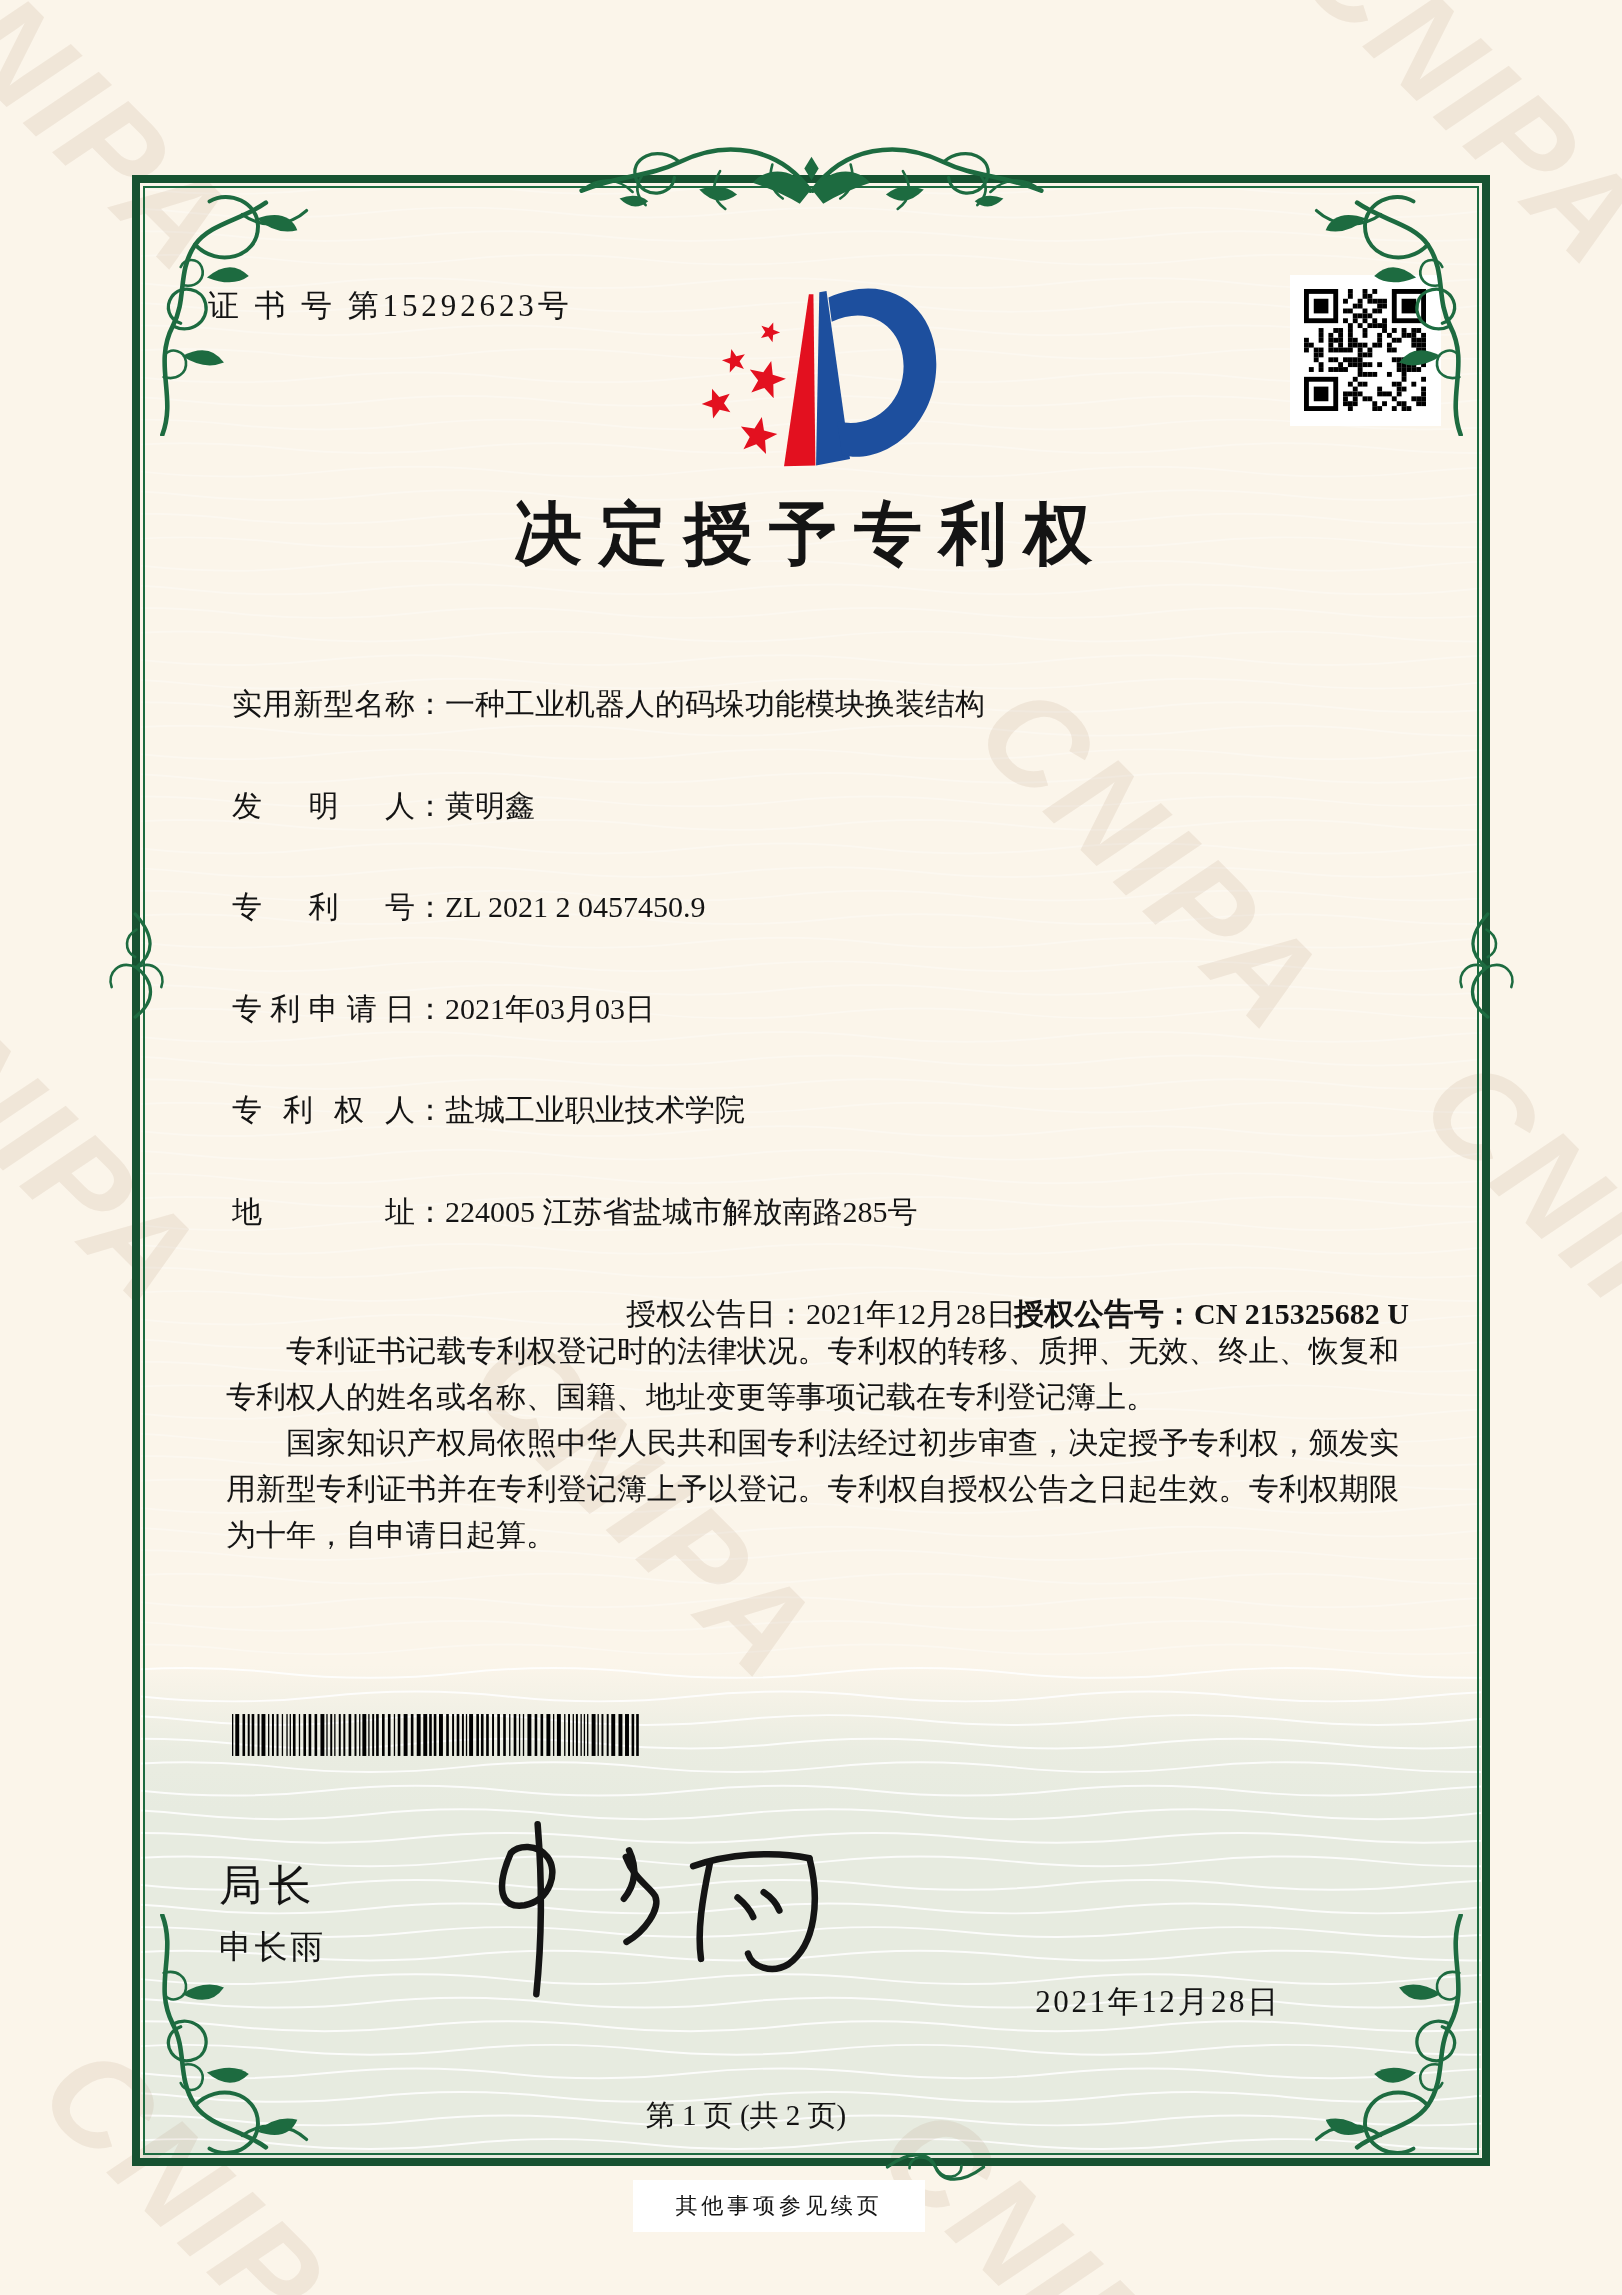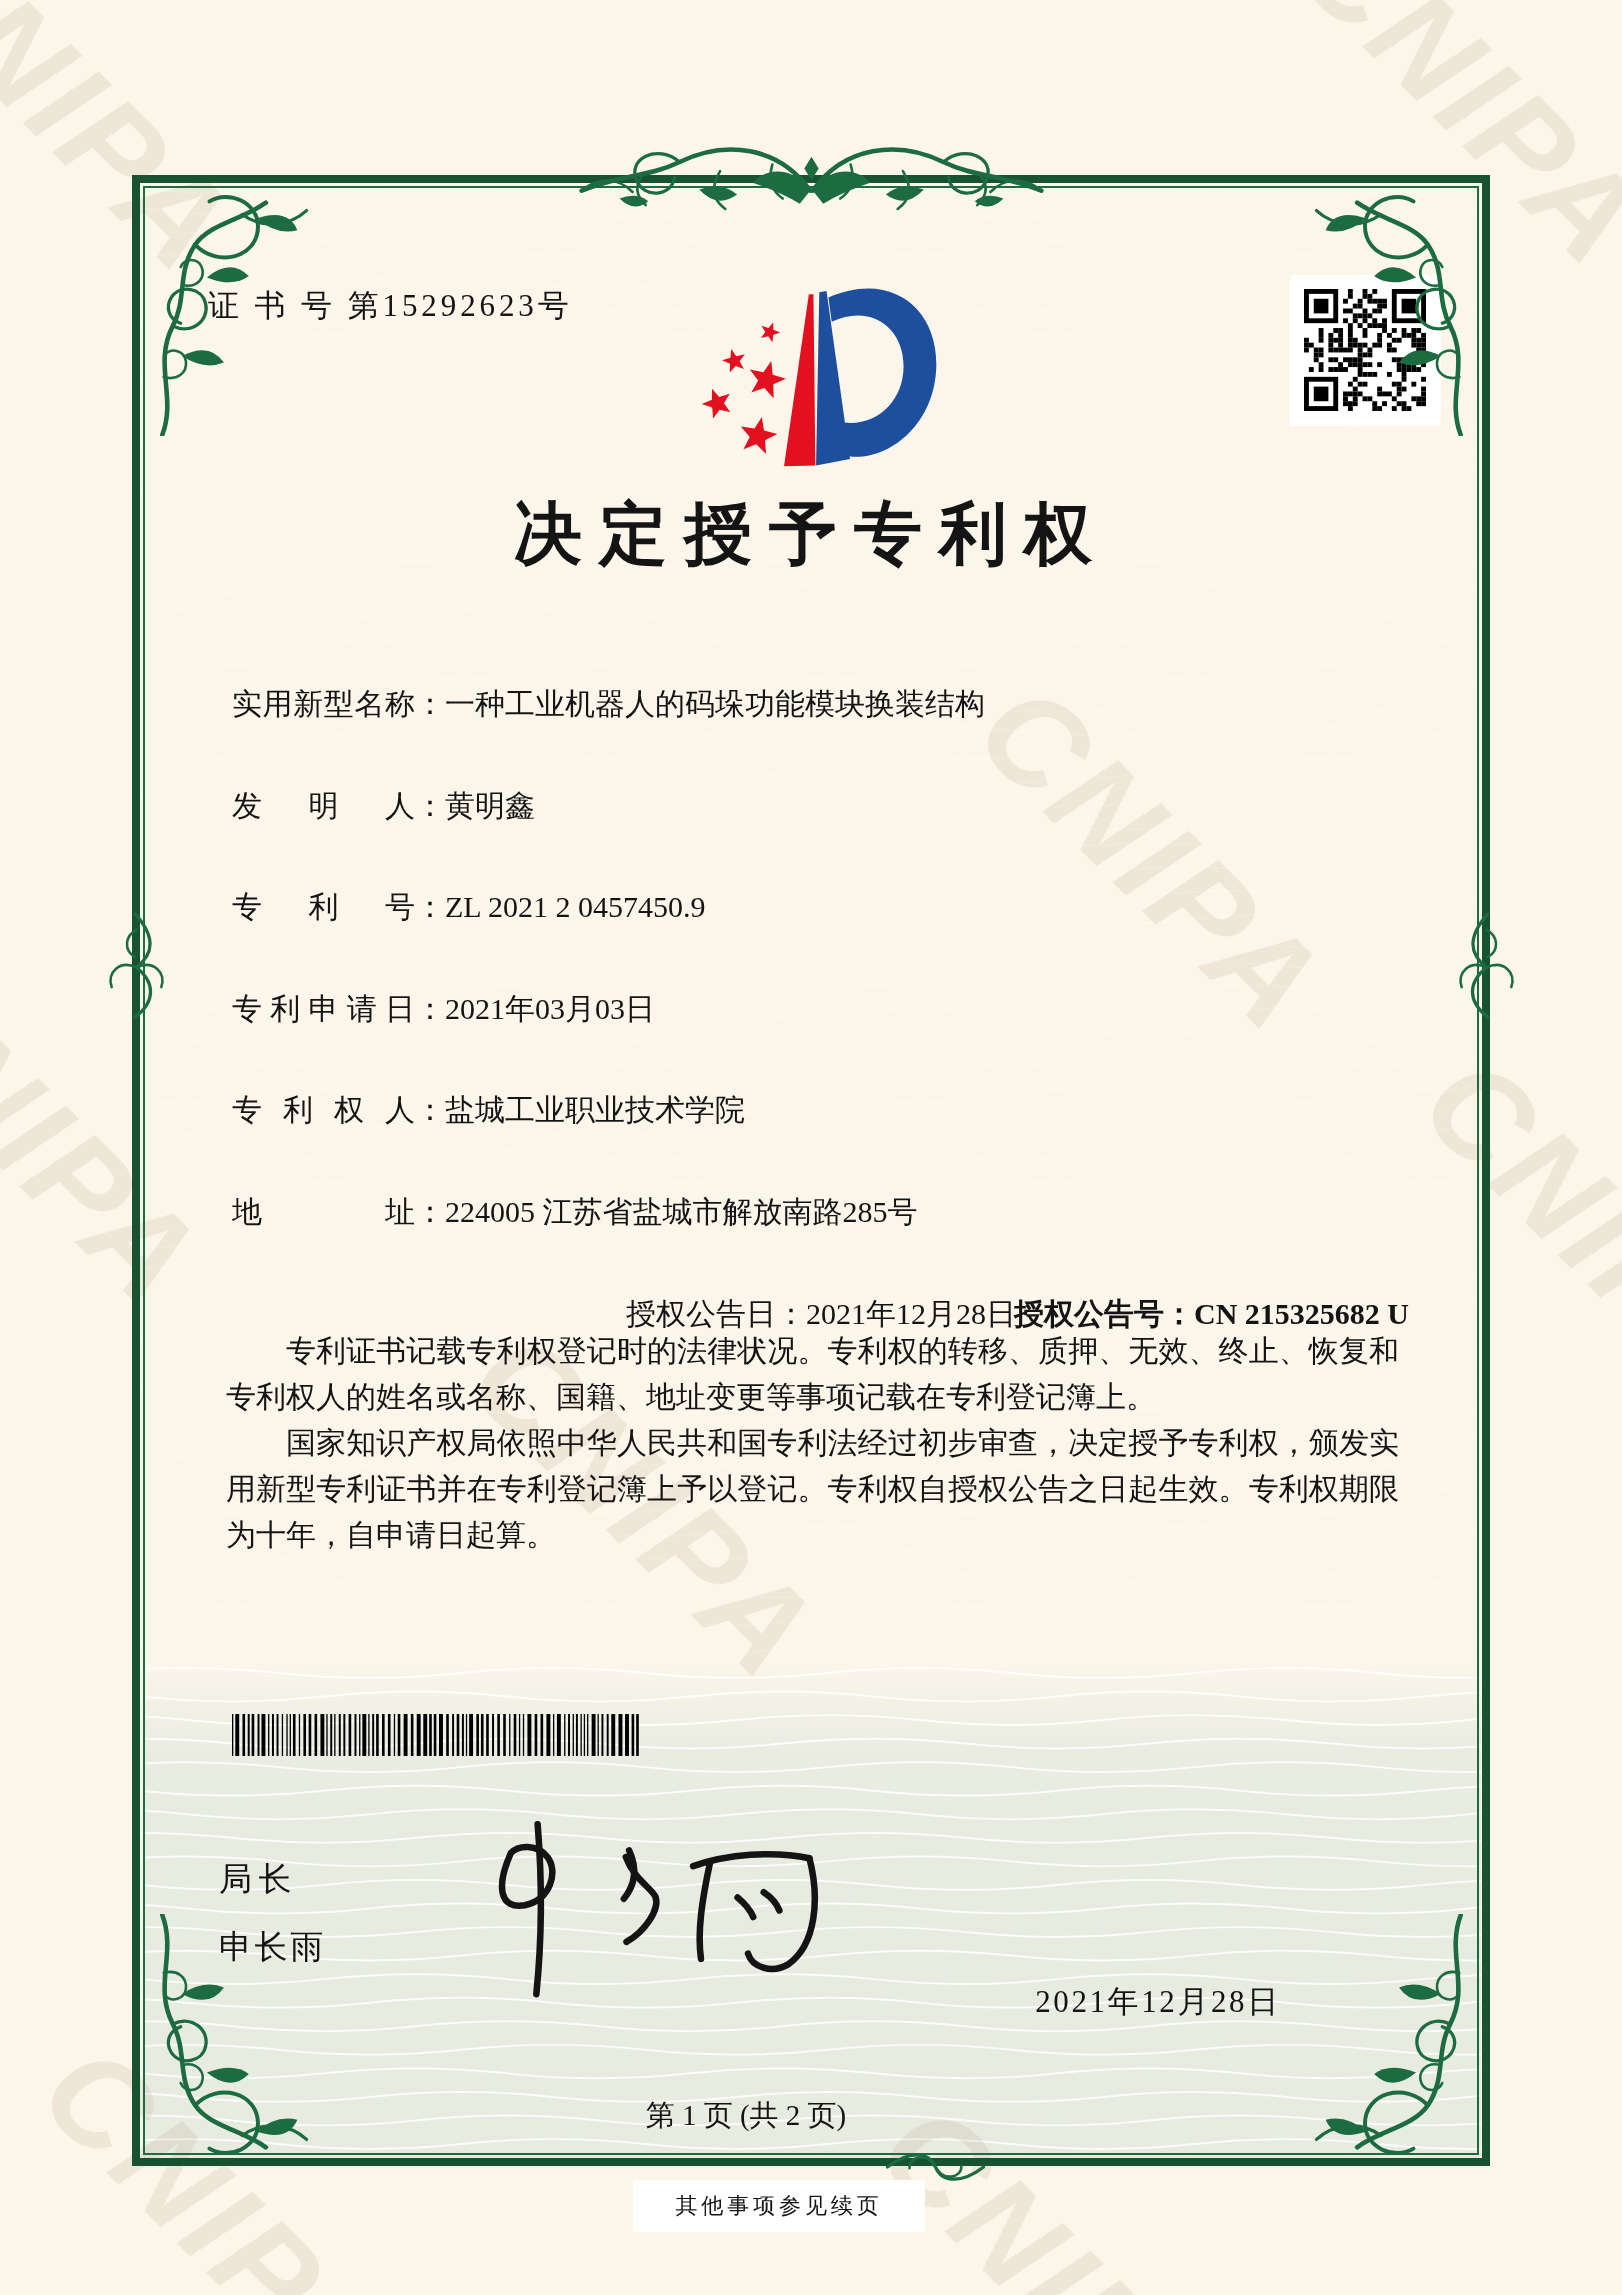--- a/index.html
+++ b/index.html
@@ -28,21 +28,21 @@
          letter-spacing:17px;}
   .frow{position:absolute;left:226px;font-size:30px;white-space:nowrap;margin-left:6px;}
   .flabel{display:inline-block;width:183px;text-align:justify;text-align-last:justify;}
   .fcolon{display:inline-block;width:30px;}
   .fvalue{display:inline-block;}
   .grant2{position:absolute;left:782px;top:0;white-space:nowrap;font-weight:bold;}
   .body-text{position:absolute;left:226px;top:1328px;width:1173px;font-size:30px;line-height:46px;
          text-align:justify;}
   .body-text p{margin:0;text-indent:60px;}
   .barcode{position:absolute;left:232px;top:1714px;}
-  .sig-title{position:absolute;left:219px;top:1857px;font-size:33px;letter-spacing:6.5px;}
+  .sig-title{position:absolute;left:219px;top:1857px;font-size:43px;letter-spacing:6.5px;}
   .sig-name{position:absolute;left:219px;top:1925px;font-size:33px;letter-spacing:2.6px;}
   .signature{position:absolute;left:484px;top:1806px;width:366px;height:196px;}
   .date{position:absolute;left:929px;top:1981px;width:458px;text-align:center;font-size:31px;letter-spacing:2.6px;}
   .page-info{position:absolute;left:589px;top:2096px;width:314px;text-align:center;font-size:29px;}
   .footer-note{position:absolute;left:633px;top:2180px;width:292px;height:52px;background:#ffffff;z-index:5;
          text-align:center;font-size:22px;line-height:52px;letter-spacing:3.9px;}
   
   .orn{position:absolute;z-index:4;pointer-events:none;}
   .corner-tl{left:144px;top:187px;transform:scaleY(-1);}
   .corner-tr{left:1230px;top:187px;transform:scale(-1,-1);}

